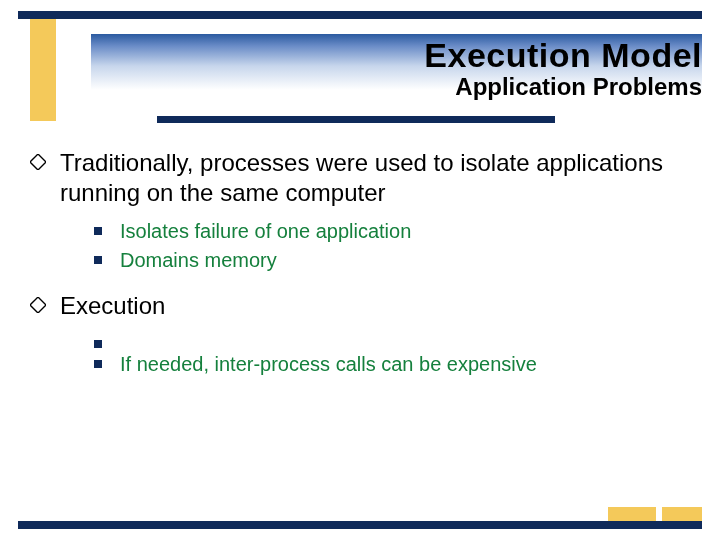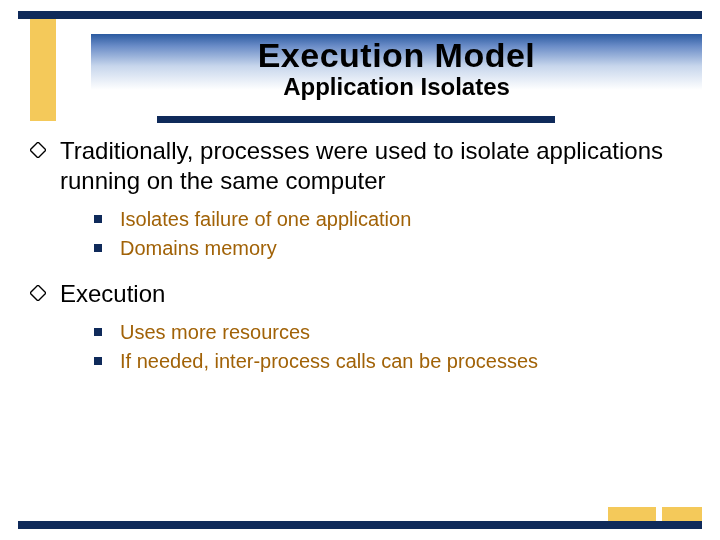--- a/index.html
+++ b/index.html
@@ -27,21 +27,21 @@
     height: 102px;
     background: #f4c95a;
   }
   .header-gradient {
     position: absolute;
     top: 34px;
     left: 91px;
     right: 18px;
     height: 80px;
     background: linear-gradient(to bottom, #2b5aa0 0%, #6a8cc7 15%, #c7d6ec 40%, #ffffff 70%);
-    text-align: center;
+    text-align: right;
   }
   .title {
     font-size: 34px;
     font-weight: bold;
     color: #000;
     padding-top: 2px;
     letter-spacing: 0.5px;
   }
   .subtitle {
     font-size: 24px;
@@ -52,21 +52,21 @@
   .header-underline {
     position: absolute;
     top: 116px;
     left: 157px;
     width: 398px;
     height: 7px;
     background: #0f2a5a;
   }
   .content {
     position: absolute;
-    top: 136px;
+    top: 148px;
     left: 30px;
     right: 30px;
   }
   .point {
     display: flex;
     align-items: flex-start;
     margin-bottom: 6px;
   }
   .diamond-bullet {
     flex: 0 0 auto;
@@ -92,21 +92,21 @@
   .square-bullet {
     width: 8px;
     height: 8px;
     background: #0f2a5a;
     flex: 0 0 auto;
     margin-top: 9px;
     margin-right: 18px;
   }
   .sub-text {
     font-size: 20px;
-    color: #a16207;
+    color: #15803d;
     line-height: 1.3;
   }
   .bottom-navy-bar {
     position: absolute;
     bottom: 11px;
     left: 18px;
     right: 18px;
     height: 8px;
     background: #0f2a5a;
   }
@@ -128,21 +128,21 @@
   }
 </style>
 </head>
 <body>
 
 <div class="top-navy-bar"></div>
 <div class="top-yellow-block"></div>
 
 <div class="header-gradient">
   <div class="title">Execution Model</div>
-  <div class="subtitle">Application Isolates</div>
+  <div class="subtitle">Application Problems</div>
 </div>
 <div class="header-underline"></div>
 
 <div class="content">
 
   <div class="point">
     <span class="diamond-bullet">
       <svg width="16" height="16" viewBox="0 0 16 16">
           <polygon points="8,0 16,8 8,16 0,8" fill="none" stroke="#000" stroke-width="1.4"></polygon>
         </svg>
@@ -164,25 +164,24 @@
     <span class="diamond-bullet">
       <svg width="16" height="16" viewBox="0 0 16 16">
           <polygon points="8,0 16,8 8,16 0,8" fill="none" stroke="#000" stroke-width="1.4"></polygon>
         </svg>
     </span>
     <span class="point-text">Execution</span>
   </div>
   <div class="sublist">
     <div class="sub-point">
       <span class="square-bullet"></span>
-      <span class="sub-text">Uses more resources</span>
     </div>
     <div class="sub-point">
       <span class="square-bullet"></span>
-      <span class="sub-text">If needed, inter-process calls can be processes</span>
+      <span class="sub-text">If needed, inter-process calls can be expensive</span>
     </div>
   </div>
 
 </div>
 
 <div class="bottom-yellow-1"></div>
 <div class="bottom-yellow-2"></div>
 <div class="bottom-navy-bar"></div>
 
 </body></html>

